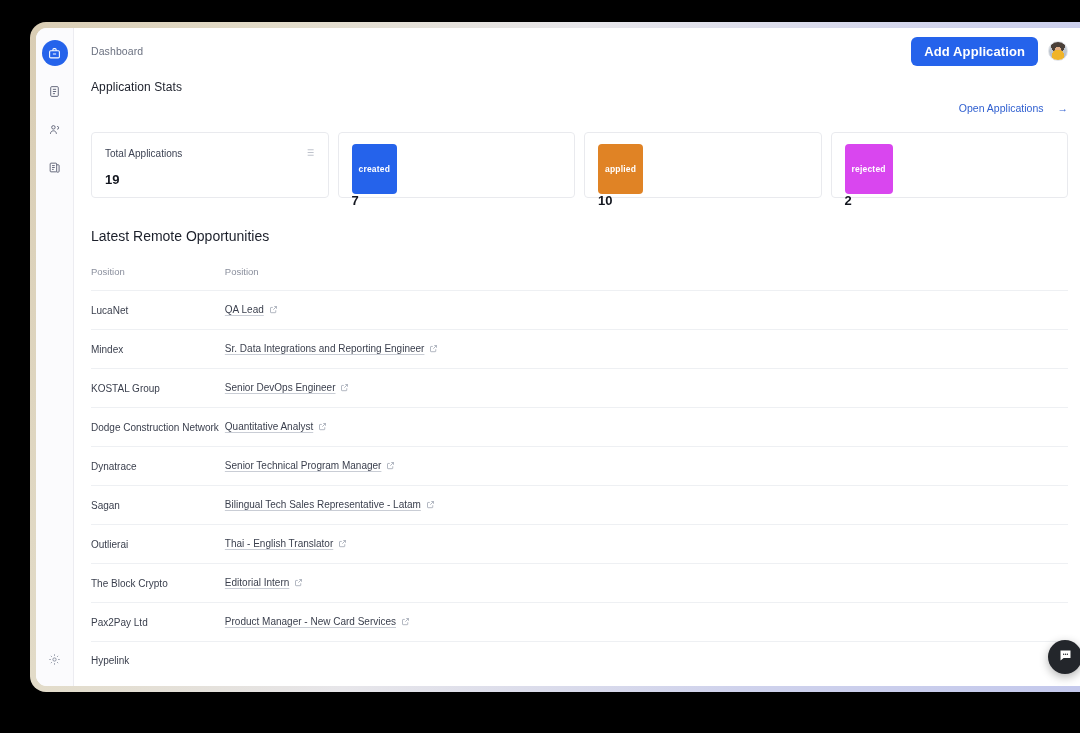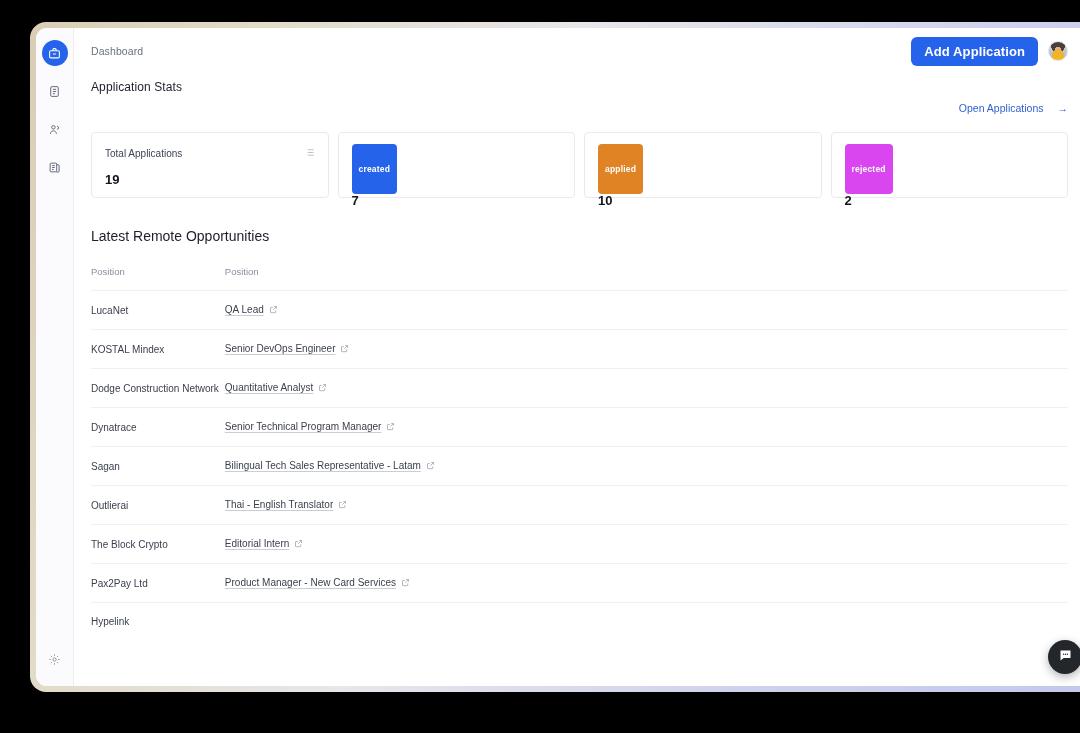--- a/index.html
+++ b/index.html
@@ -368,21 +368,29 @@
             <tbody id="jobs-body">
                 <tr>
                   <td>LucaNet</td>
                   <td><span class="pos-link">QA Lead</span><span class="ext-icon"><svg width="9" height="9" viewBox="0 0 24 24" fill="none" stroke="currentColor" stroke-width="2">
                         <path d="M14 4h6v6"></path>
                         <path d="M20 4l-8.5 8.5"></path>
                         <path d="M18 14v5a1.5 1.5 0 0 1-1.5 1.5h-11A1.5 1.5 0 0 1 4 19V8a1.5 1.5 0 0 1 1.5-1.5H10"></path>
                       </svg></span></td>
                 </tr>
                 <tr>
-                  <td>KOSTAL Mindex</td>
+                  <td>Mindex</td>
+                  <td><span class="pos-link">Sr. Data Integrations and Reporting Engineer</span><span class="ext-icon"><svg width="9" height="9" viewBox="0 0 24 24" fill="none" stroke="currentColor" stroke-width="2">
+                        <path d="M14 4h6v6"></path>
+                        <path d="M20 4l-8.5 8.5"></path>
+                        <path d="M18 14v5a1.5 1.5 0 0 1-1.5 1.5h-11A1.5 1.5 0 0 1 4 19V8a1.5 1.5 0 0 1 1.5-1.5H10"></path>
+                      </svg></span></td>
+                </tr>
+                <tr>
+                  <td>KOSTAL Group</td>
                   <td><span class="pos-link">Senior DevOps Engineer</span><span class="ext-icon"><svg width="9" height="9" viewBox="0 0 24 24" fill="none" stroke="currentColor" stroke-width="2">
                         <path d="M14 4h6v6"></path>
                         <path d="M20 4l-8.5 8.5"></path>
                         <path d="M18 14v5a1.5 1.5 0 0 1-1.5 1.5h-11A1.5 1.5 0 0 1 4 19V8a1.5 1.5 0 0 1 1.5-1.5H10"></path>
                       </svg></span></td>
                 </tr>
                 <tr>
                   <td>Dodge Construction Network</td>
                   <td><span class="pos-link">Quantitative Analyst</span><span class="ext-icon"><svg width="9" height="9" viewBox="0 0 24 24" fill="none" stroke="currentColor" stroke-width="2">
                         <path d="M14 4h6v6"></path>

